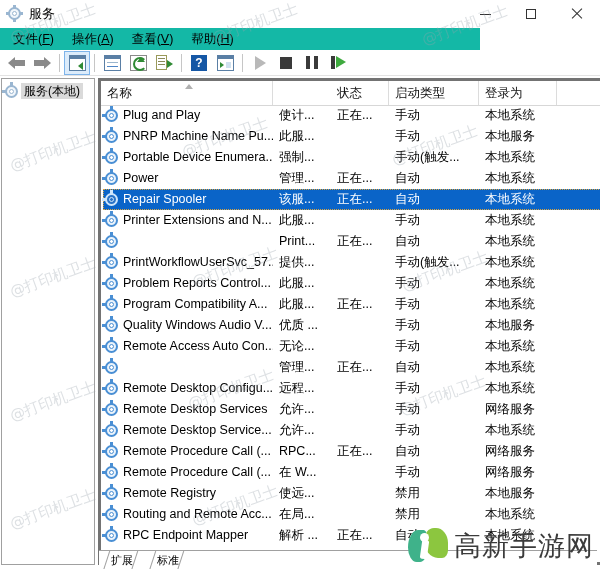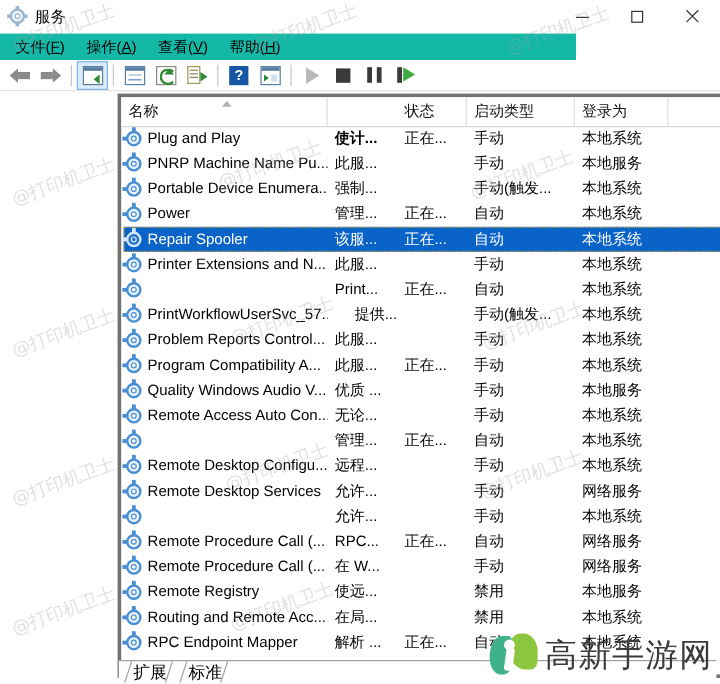--- a/index.html
+++ b/index.html
@@ -144,21 +144,21 @@
   .vsb .arrow{position:absolute;left:0;width:15px;height:15px;display:flex;align-items:center;justify-content:center;}
   .vsb .arrow.up{top:0;} .vsb .arrow.down{bottom:0;}
   .vsb .arrow i{display:block;width:0;height:0;}
   .vsb .arrow.up i{border-left:4px solid transparent;border-right:4px solid transparent;border-bottom:5px solid #606060;}
   .vsb .arrow.down i{border-left:4px solid transparent;border-right:4px solid transparent;border-top:5px solid #606060;}
   .vsb .thumb{position:absolute;left:0;width:15px;background:#cdcdcd;}
 
   
   .tabstrip{position:absolute;left:99px;bottom:0;width:498px;height:20px;background:#fff;}
   .tabstrip .tbar{position:absolute;left:0;top:0;width:498px;height:1px;background:#a0a0a0;}
-  .tab{position:absolute;top:1px;height:18px;line-height:18px;font-size:14px;color:#000;
+  .tab{position:absolute;top:1px;height:18px;line-height:18px;font-size:11px;color:#000;
     padding:0 6px 0 10px;white-space:nowrap;}
   .tab .sk{position:absolute;left:0;top:0;width:10px;height:18px;overflow:hidden;}
   .tab .sk:before{content:"";position:absolute;left:5px;top:-2px;width:1px;height:24px;background:#a0a0a0;transform:rotate(18deg);}
   .tab .sk2{position:absolute;right:-1px;top:0;width:10px;height:18px;overflow:hidden;}
   .tab .sk2:before{content:"";position:absolute;left:4px;top:-2px;width:1px;height:24px;background:#a0a0a0;transform:rotate(18deg);}
 
   
   .wm{position:absolute;color:#9aa4ad;opacity:.33;font-size:15px;white-space:nowrap;
       transform:rotate(-20deg);pointer-events:none;font-family:"DejaVu Sans",sans-serif;}
   .wm-layer{position:absolute;left:0;top:0;width:600px;height:570px;pointer-events:none;overflow:hidden;}
@@ -265,39 +265,48 @@
     <span class="tb">
       <span class="pb-restart">
           <span class="b"></span>
           <span class="t"></span>
         </span>
     </span>
   </div>
 
   <div class="main">
 
+    <div class="pane-left">
+      <div class="tree-node">
+        <span class="tree-gear">
+          <span class="gear gray"><span class="ring"></span><span class="hole"></span>
+            <span class="tooth t1"></span><span class="tooth t2"></span><span class="tooth t3"></span><span class="tooth t4"></span></span>
+        </span>
+        <span class="lbl">服务(本地)</span>
+      </div>
+    </div>
 
     <div class="pane-right">
 
       <div class="lv-head">
         <span class="hcell" style="left:0;width:172px;">
           <span>名称</span>
           <i class="sortmark"></i>
         </span>
         <span class="hcell" style="left:230px;width:58px;">状态</span>
         <span class="hcell" style="left:378px;width:78px;">登录为</span>
         <span class="hcell" style="left:288px;width:90px;">启动类型</span>
         <span class="hcell" style="left:456px;width:29px;border-right:none;"></span>
       </div>
 
       <div class="lv-body" id="rows">
           <div class="row">
             <span class="rowgear"><span class="gear "><span class="ring"></span><span class="hole"></span><span class="tooth t1"></span><span class="tooth t2"></span><span class="tooth t3"></span><span class="tooth t4"></span></span></span>
             <span class="cell c-name" style="left: 0px; width: 172px;">Plug and Play</span>
-            <span class="cell " style="left: 172px; width: 58px; padding-left: 6px; font-weight: bold;">使计...</span>
+            <span class="cell " style="left: 172px; width: 58px; padding-left: 6px;">使计...</span>
             <span class="cell " style="left: 230px; width: 58px; padding-left: 6px;">正在...</span>
             <span class="cell " style="left: 288px; width: 90px; padding-left: 6px;">手动</span>
             <span class="cell " style="left: 378px; width: 78px; padding-left: 6px;">本地系统</span>
           </div>
           <div class="row">
             <span class="rowgear"><span class="gear "><span class="ring"></span><span class="hole"></span><span class="tooth t1"></span><span class="tooth t2"></span><span class="tooth t3"></span><span class="tooth t4"></span></span></span>
             <span class="cell c-name" style="left: 0px; width: 172px;">PNRP Machine Name Pu...</span>
             <span class="cell " style="left: 172px; width: 58px; padding-left: 6px;">此服...</span>
             <span class="cell " style="left: 230px; width: 58px; padding-left: 6px;"></span>
             <span class="cell " style="left: 288px; width: 90px; padding-left: 6px;">手动</span>
@@ -339,21 +348,21 @@
           <div class="row">
             <span class="rowgear"><span class="gear "><span class="ring"></span><span class="hole"></span><span class="tooth t1"></span><span class="tooth t2"></span><span class="tooth t3"></span><span class="tooth t4"></span></span></span>
             <span class="cell " style="left: 172px; width: 58px; padding-left: 6px;">Print...</span>
             <span class="cell " style="left: 230px; width: 58px; padding-left: 6px;">正在...</span>
             <span class="cell " style="left: 288px; width: 90px; padding-left: 6px;">自动</span>
             <span class="cell " style="left: 378px; width: 78px; padding-left: 6px;">本地系统</span>
           </div>
           <div class="row">
             <span class="rowgear"><span class="gear "><span class="ring"></span><span class="hole"></span><span class="tooth t1"></span><span class="tooth t2"></span><span class="tooth t3"></span><span class="tooth t4"></span></span></span>
             <span class="cell c-name" style="left: 0px; width: 172px;">PrintWorkflowUserSvc_57...</span>
-            <span class="cell " style="left: 172px; width: 58px; padding-left: 6px; text-align: right;">提供...</span>
+            <span class="cell " style="left: 172px; width: 58px; padding-left: 6px;">提供...</span>
             <span class="cell " style="left: 230px; width: 58px; padding-left: 6px;"></span>
             <span class="cell " style="left: 288px; width: 90px; padding-left: 6px;">手动(触发...</span>
             <span class="cell " style="left: 378px; width: 78px; padding-left: 6px;">本地系统</span>
           </div>
           <div class="row">
             <span class="rowgear"><span class="gear "><span class="ring"></span><span class="hole"></span><span class="tooth t1"></span><span class="tooth t2"></span><span class="tooth t3"></span><span class="tooth t4"></span></span></span>
             <span class="cell c-name" style="left: 0px; width: 172px;">Problem Reports Control...</span>
             <span class="cell " style="left: 172px; width: 58px; padding-left: 6px;">此服...</span>
             <span class="cell " style="left: 230px; width: 58px; padding-left: 6px;"></span>
             <span class="cell " style="left: 288px; width: 90px; padding-left: 6px;">手动</span>
@@ -401,20 +410,21 @@
           <div class="row">
             <span class="rowgear"><span class="gear "><span class="ring"></span><span class="hole"></span><span class="tooth t1"></span><span class="tooth t2"></span><span class="tooth t3"></span><span class="tooth t4"></span></span></span>
             <span class="cell c-name" style="left: 0px; width: 172px;">Remote Desktop Services</span>
             <span class="cell " style="left: 172px; width: 58px; padding-left: 6px;">允许...</span>
             <span class="cell " style="left: 230px; width: 58px; padding-left: 6px;"></span>
             <span class="cell " style="left: 288px; width: 90px; padding-left: 6px;">手动</span>
             <span class="cell " style="left: 378px; width: 78px; padding-left: 6px;">网络服务</span>
           </div>
           <div class="row">
             <span class="rowgear"><span class="gear "><span class="ring"></span><span class="hole"></span><span class="tooth t1"></span><span class="tooth t2"></span><span class="tooth t3"></span><span class="tooth t4"></span></span></span>
+            <span class="cell c-name" style="left: 0px; width: 172px;">Remote Desktop Service...</span>
             <span class="cell " style="left: 172px; width: 58px; padding-left: 6px;">允许...</span>
             <span class="cell " style="left: 230px; width: 58px; padding-left: 6px;"></span>
             <span class="cell " style="left: 288px; width: 90px; padding-left: 6px;">手动</span>
             <span class="cell " style="left: 378px; width: 78px; padding-left: 6px;">本地系统</span>
           </div>
           <div class="row">
             <span class="rowgear"><span class="gear "><span class="ring"></span><span class="hole"></span><span class="tooth t1"></span><span class="tooth t2"></span><span class="tooth t3"></span><span class="tooth t4"></span></span></span>
             <span class="cell c-name" style="left: 0px; width: 172px;">Remote Procedure Call (...</span>
             <span class="cell " style="left: 172px; width: 58px; padding-left: 6px;">RPC...</span>
             <span class="cell " style="left: 230px; width: 58px; padding-left: 6px;">正在...</span>

